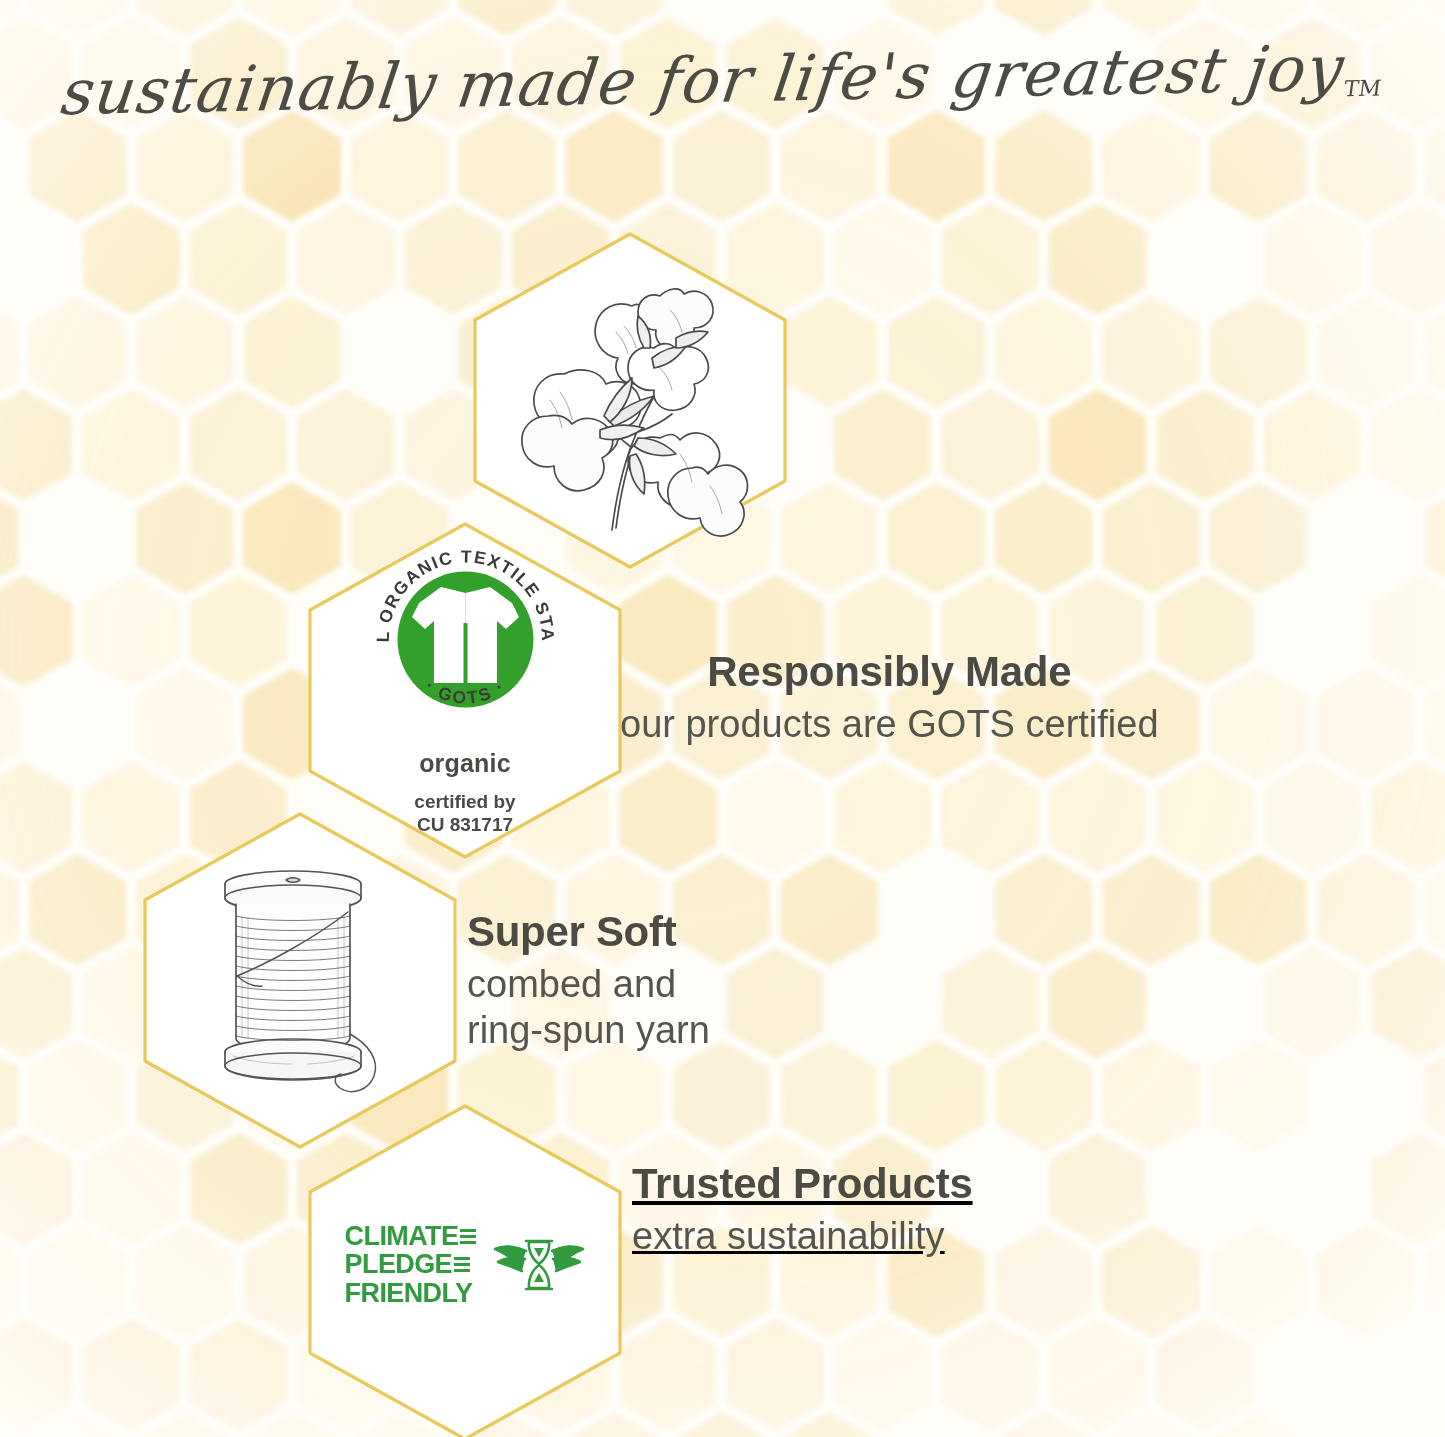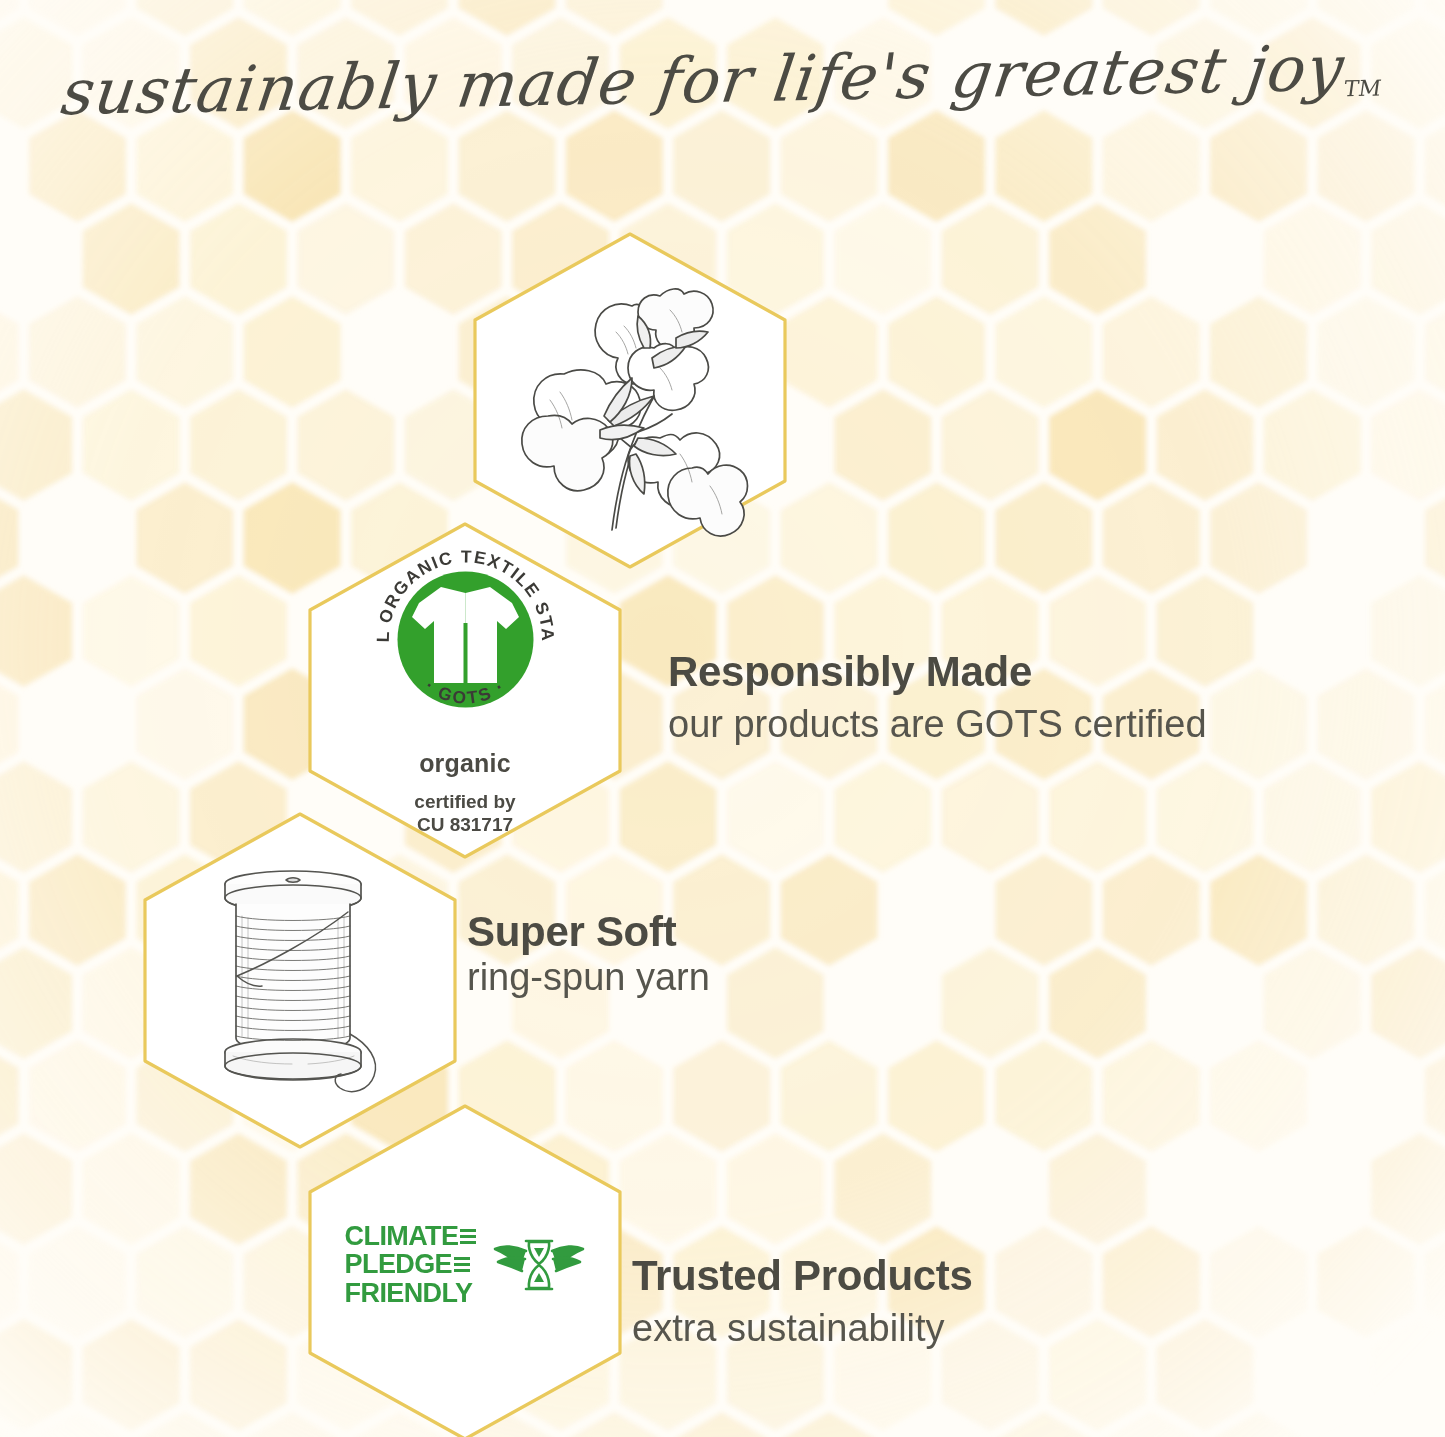--- a/index.html
+++ b/index.html
@@ -666,28 +666,29 @@
 
             <path d="M59 22 C70 17 82 16 90 20 C80 24 72 30 64 36" fill="#329b3f" stroke="#329b3f"></path>
             <path d="M60 30 C70 28 80 29 87 33 C78 36 70 39 63 42" fill="#329b3f" stroke="#329b3f"></path>
           </g>
         </svg>
       </div>
     </div>
   </div>
 
 
-  <div class="feature-text" style="left:668px;top:648px;">
+  <div class="feature-text" style="left:620px;top:648px;text-align:center;">
     <div class="f-title">Responsibly Made</div>
     <div class="f-line" style="margin-top:7px;">our products are GOTS certified</div>
   </div>
 
   <div class="feature-text" style="left:467px;top:908px;">
     <div class="f-title">Super Soft</div>
+    <div class="f-line" style="margin-top:7px;">combed and</div>
     <div class="f-line">ring-spun yarn</div>
   </div>
 
-  <div class="feature-text" style="left:632px;top:1252px;">
+  <div class="feature-text" style="left:632px;top:1160px;text-decoration:underline;">
     <div class="f-title">Trusted Products</div>
     <div class="f-line" style="margin-top:7px;">extra sustainability</div>
   </div>
 
 </div>
 
 </body></html>

